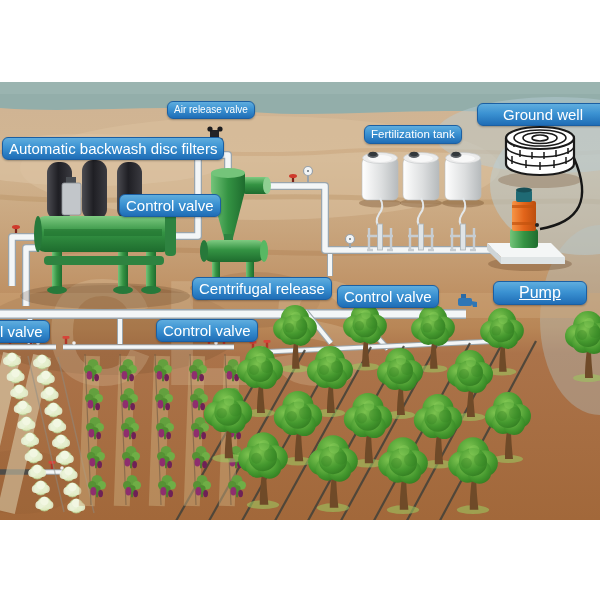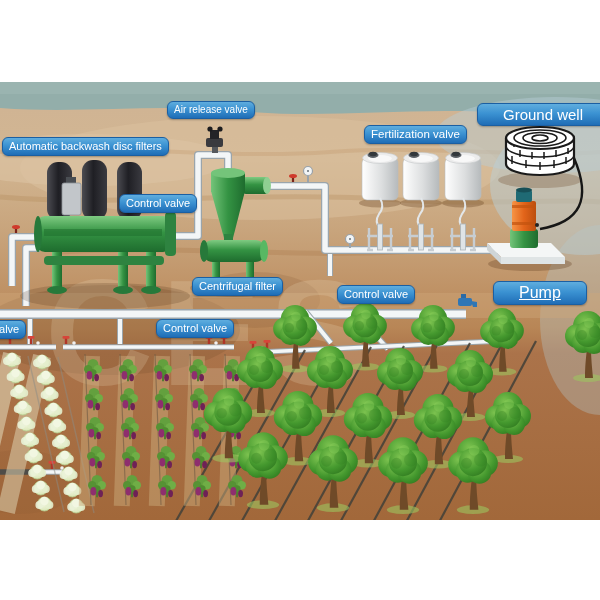--- a/index.html
+++ b/index.html
@@ -2,21 +2,21 @@
 <html><head>
 <meta charset="utf-8">
 <style>
   html,body{margin:0;padding:0;background:#fff;}
   #stage{position:relative;width:600px;height:600px;background:#ffffff;overflow:hidden;
          font-family:"Liberation Sans",sans-serif;}
   #scene-svg{position:absolute;left:0;top:0;z-index:1;}
   .label{position:absolute;z-index:3;color:#fff;white-space:nowrap;line-height:1.15;
          background:linear-gradient(180deg,#5fadde 0%,#3b92d2 45%,#1f6db6 100%);
          border:1px solid #1b5fa2;border-radius:6px;box-shadow:0 1px 2px rgba(0,0,0,.28);
-         padding:2px 6px;font-size:11px;}
+         padding:2px 6px;font-size:15px;}
   .label.big{font-size:15px;padding:2px 25px;}
   .po{stroke:#9aa5ac;stroke-width:8;fill:none;stroke-linejoin:round;stroke-linecap:butt;}
   .pi{stroke:#f3f6f7;stroke-width:5.5;fill:none;stroke-linejoin:round;stroke-linecap:butt;}
   .po.main{stroke-width:10;} .pi.main{stroke-width:7;}
   .po.sub{stroke-width:5.5;} .pi.sub{stroke-width:3.6;}
   .po.conn{stroke-width:6;} .pi.conn{stroke-width:4;}
   .brick{stroke:#1a1a1a;stroke-width:1.5;fill:none;}
 </style>
 </head>
 <body>
@@ -408,21 +408,21 @@
     <use href="#tree" transform="translate(473,460) scale(1.08)"></use>
   </g>
 
   <rect x="0" y="520" width="600" height="80" fill="#ffffff"></rect>
   <rect x="0" y="0" width="600" height="82" fill="#ffffff"></rect>
 </svg>
 
 <div class="label" style="left:2px;top:137px;">Automatic backwash disc filters</div>
 <div class="label" style="left:167px;top:101px;font-size:10px;">Air release valve</div>
 <div class="label" style="left:119px;top:194px;">Control valve</div>
-<div class="label" style="left:192px;top:277px;">Centrifugal filter</div>
-<div class="label" style="left:364px;top:125px;font-size:11.5px;">Fertilization valve</div>
+<div class="label" style="left:192px;top:277px;">Centrifugal release</div>
+<div class="label" style="left:364px;top:125px;font-size:11.5px;">Fertilization tank</div>
 <div class="label big" style="left:477px;top:103px;">Ground well</div>
 <div class="label big" style="left:493px;top:281px;font-size:16px;text-decoration:underline;">Pump</div>
 <div class="label" style="left:337px;top:285px;">Control valve</div>
 <div class="label" style="left:-52px;top:320px;">Control valve</div>
 <div class="label" style="left:156px;top:319px;">Control valve</div>
 
 </div>
 
 </body></html>

